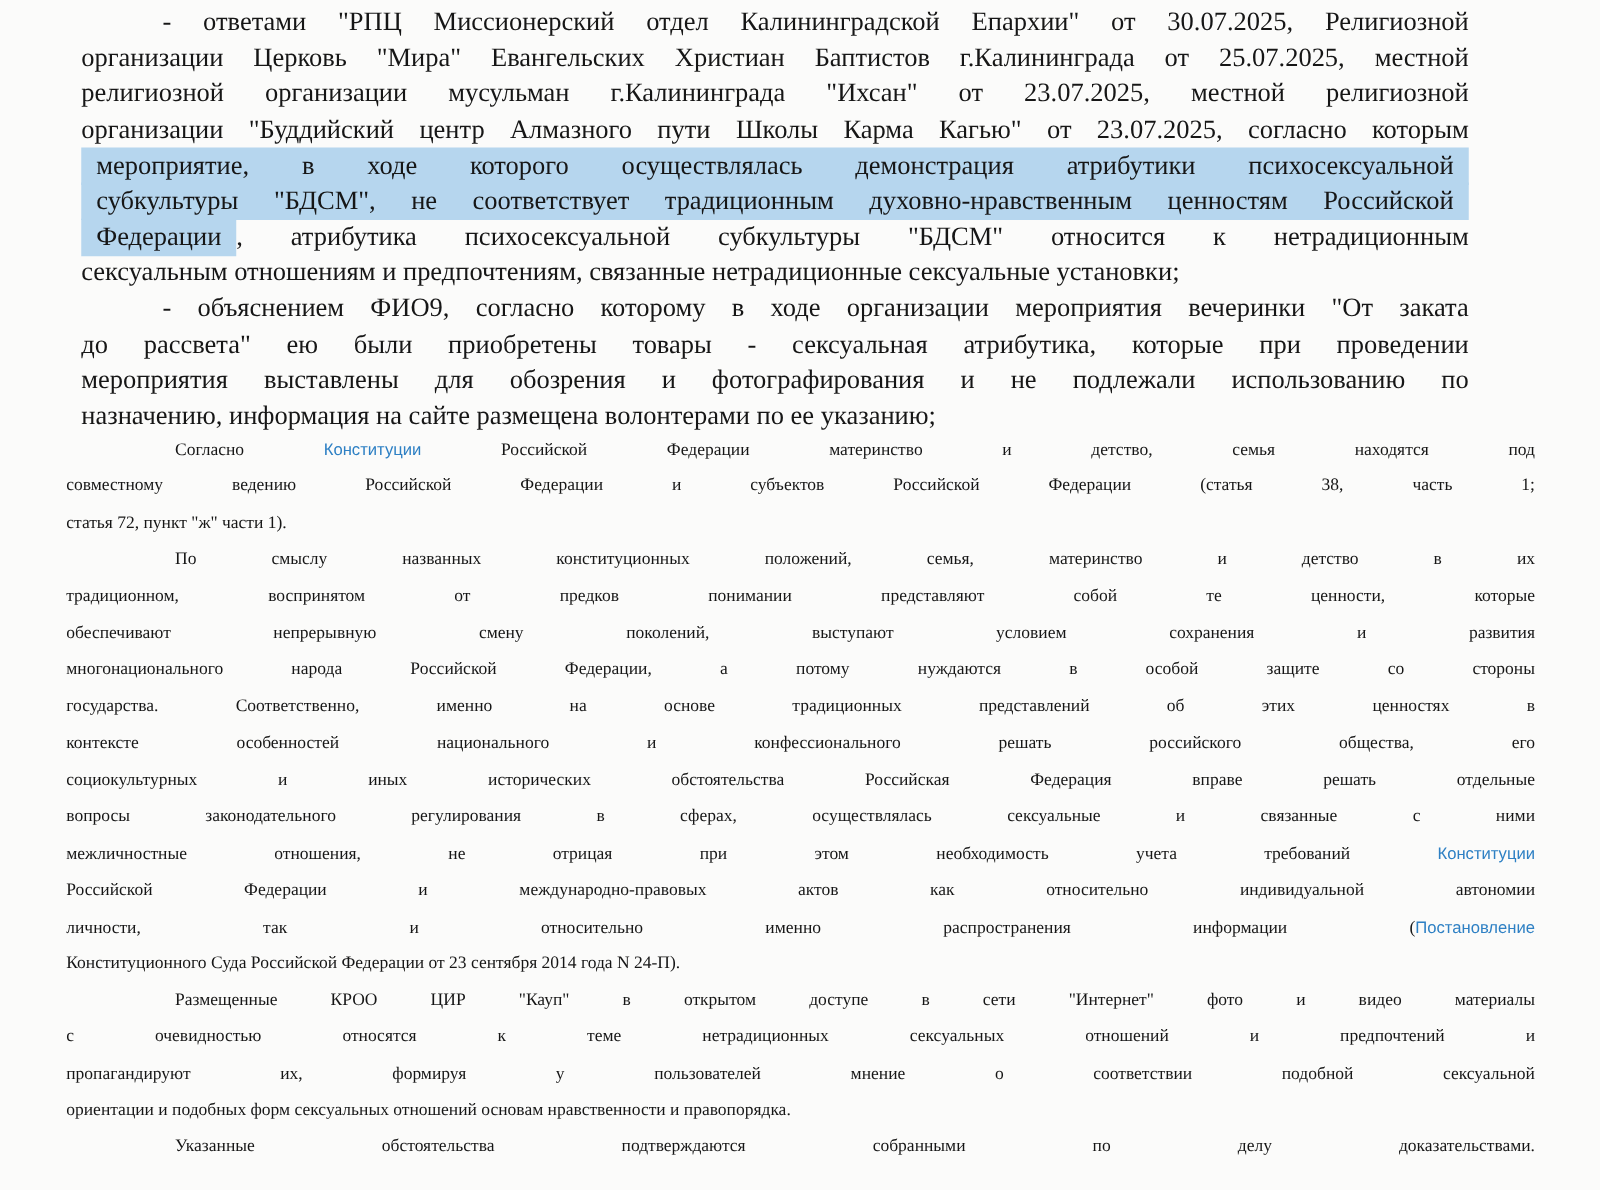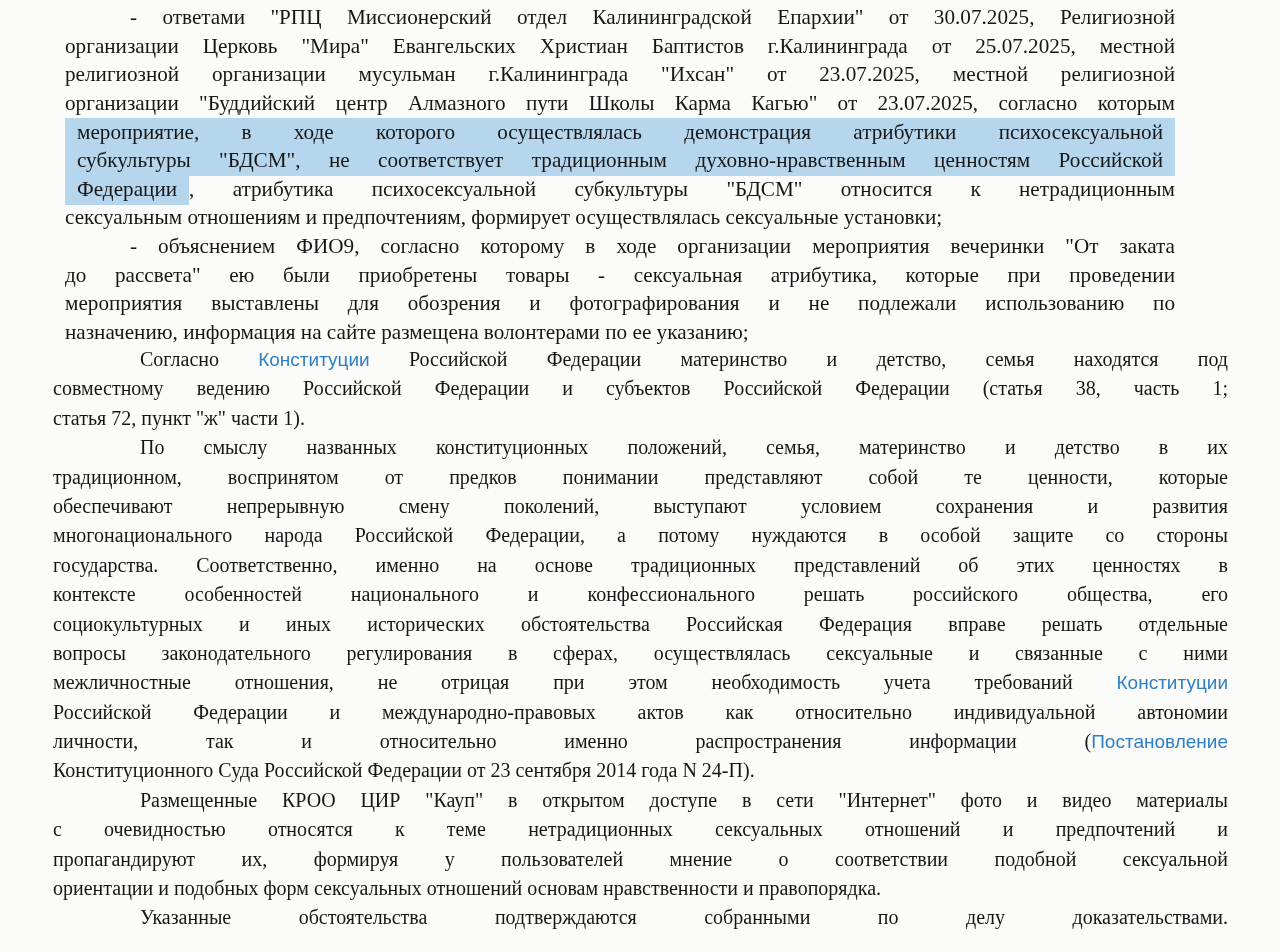--- a/index.html
+++ b/index.html
@@ -10,21 +10,21 @@
   body{
     width:1280px;height:952px;overflow:hidden;background:var(--bg);
     font-family:"Liberation Serif","DejaVu Serif",serif;color:var(--fg);
     position:relative;
   }
   .sec{position:absolute;}
   .sec.s1{left:65px;top:3px;width:1110px;}
   .sec.s1 .line{height:var(--lh1);line-height:var(--lh1);font-size:21.2px;}
   .sec.s1 .line.first{text-indent:var(--ind1);}
   .sec.s2{left:53px;top:345px;width:1175px;}
-  .sec.s2 .line{height:var(--lh2);line-height:var(--lh2);font-size:20px;}
+  .sec.s2 .line{height:var(--lh2);line-height:var(--lh2);font-size:14px;}
   .sec.s2 .line.first{text-indent:var(--ind2);}
   .line{
     text-align:justify;
     text-align-last:justify;
     -moz-text-align-last:justify;
     white-space:normal;
   }
   .line.flush{text-align-last:left;-moz-text-align-last:left;}
   .hl{background:var(--hl);padding:2px 12px 4px;}
   .lnk{
@@ -38,21 +38,21 @@
 <div id="doc">
     <div class="sec s1">
       <div>
         <div class="line first"><span>- ответами "РПЦ Миссионерский отдел Калининградской Епархии" от 30.07.2025, Религиозной</span></div>
         <div class="line"><span>организации Церковь "Мира" Евангельских Христиан Баптистов г.Калининграда от 25.07.2025, местной</span></div>
         <div class="line"><span>религиозной организации мусульман г.Калининграда "Ихсан" от 23.07.2025, местной религиозной</span></div>
         <div class="line"><span>организации "Буддийский центр Алмазного пути Школы Карма Кагью" от 23.07.2025, согласно которым</span></div>
         <div class="line"><span class="hl">мероприятие, в ходе которого осуществлялась демонстрация атрибутики психосексуальной</span></div>
         <div class="line"><span class="hl">субкультуры "БДСМ", не соответствует традиционным духовно-нравственным ценностям Российской</span></div>
         <div class="line"><span class="hl">Федерации</span><span>, атрибутика психосексуальной субкультуры "БДСМ" относится к нетрадиционным</span></div>
-        <div class="line flush"><span>сексуальным отношениям и предпочтениям, формирует осуществлялась сексуальные установки;</span></div>
+        <div class="line flush"><span>сексуальным отношениям и предпочтениям, связанные нетрадиционные сексуальные установки;</span></div>
       </div>
       <div>
         <div class="line first"><span>- объяснением ФИО9, согласно которому в ходе организации мероприятия вечеринки "От заката</span></div>
         <div class="line"><span>до рассвета" ею были приобретены товары - сексуальная атрибутика, которые при проведении</span></div>
         <div class="line"><span>мероприятия выставлены для обозрения и фотографирования и не подлежали использованию по</span></div>
         <div class="line flush"><span>назначению, информация на сайте размещена волонтерами по ее указанию;</span></div>
       </div>
     </div>
     <div class="sec s2">
       <div>

